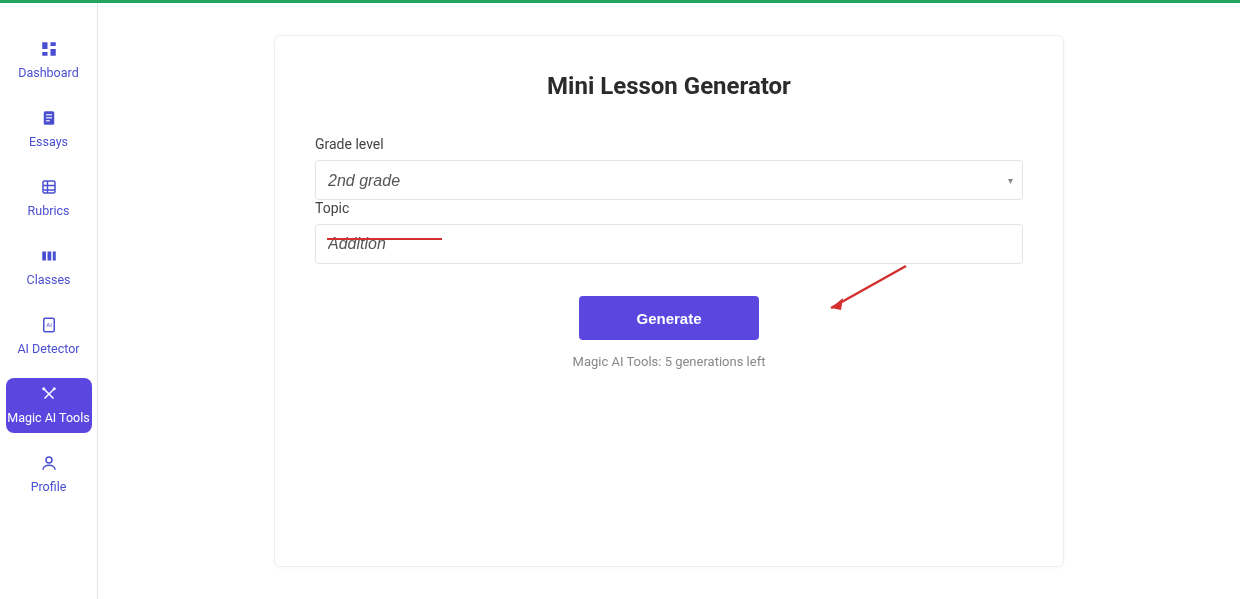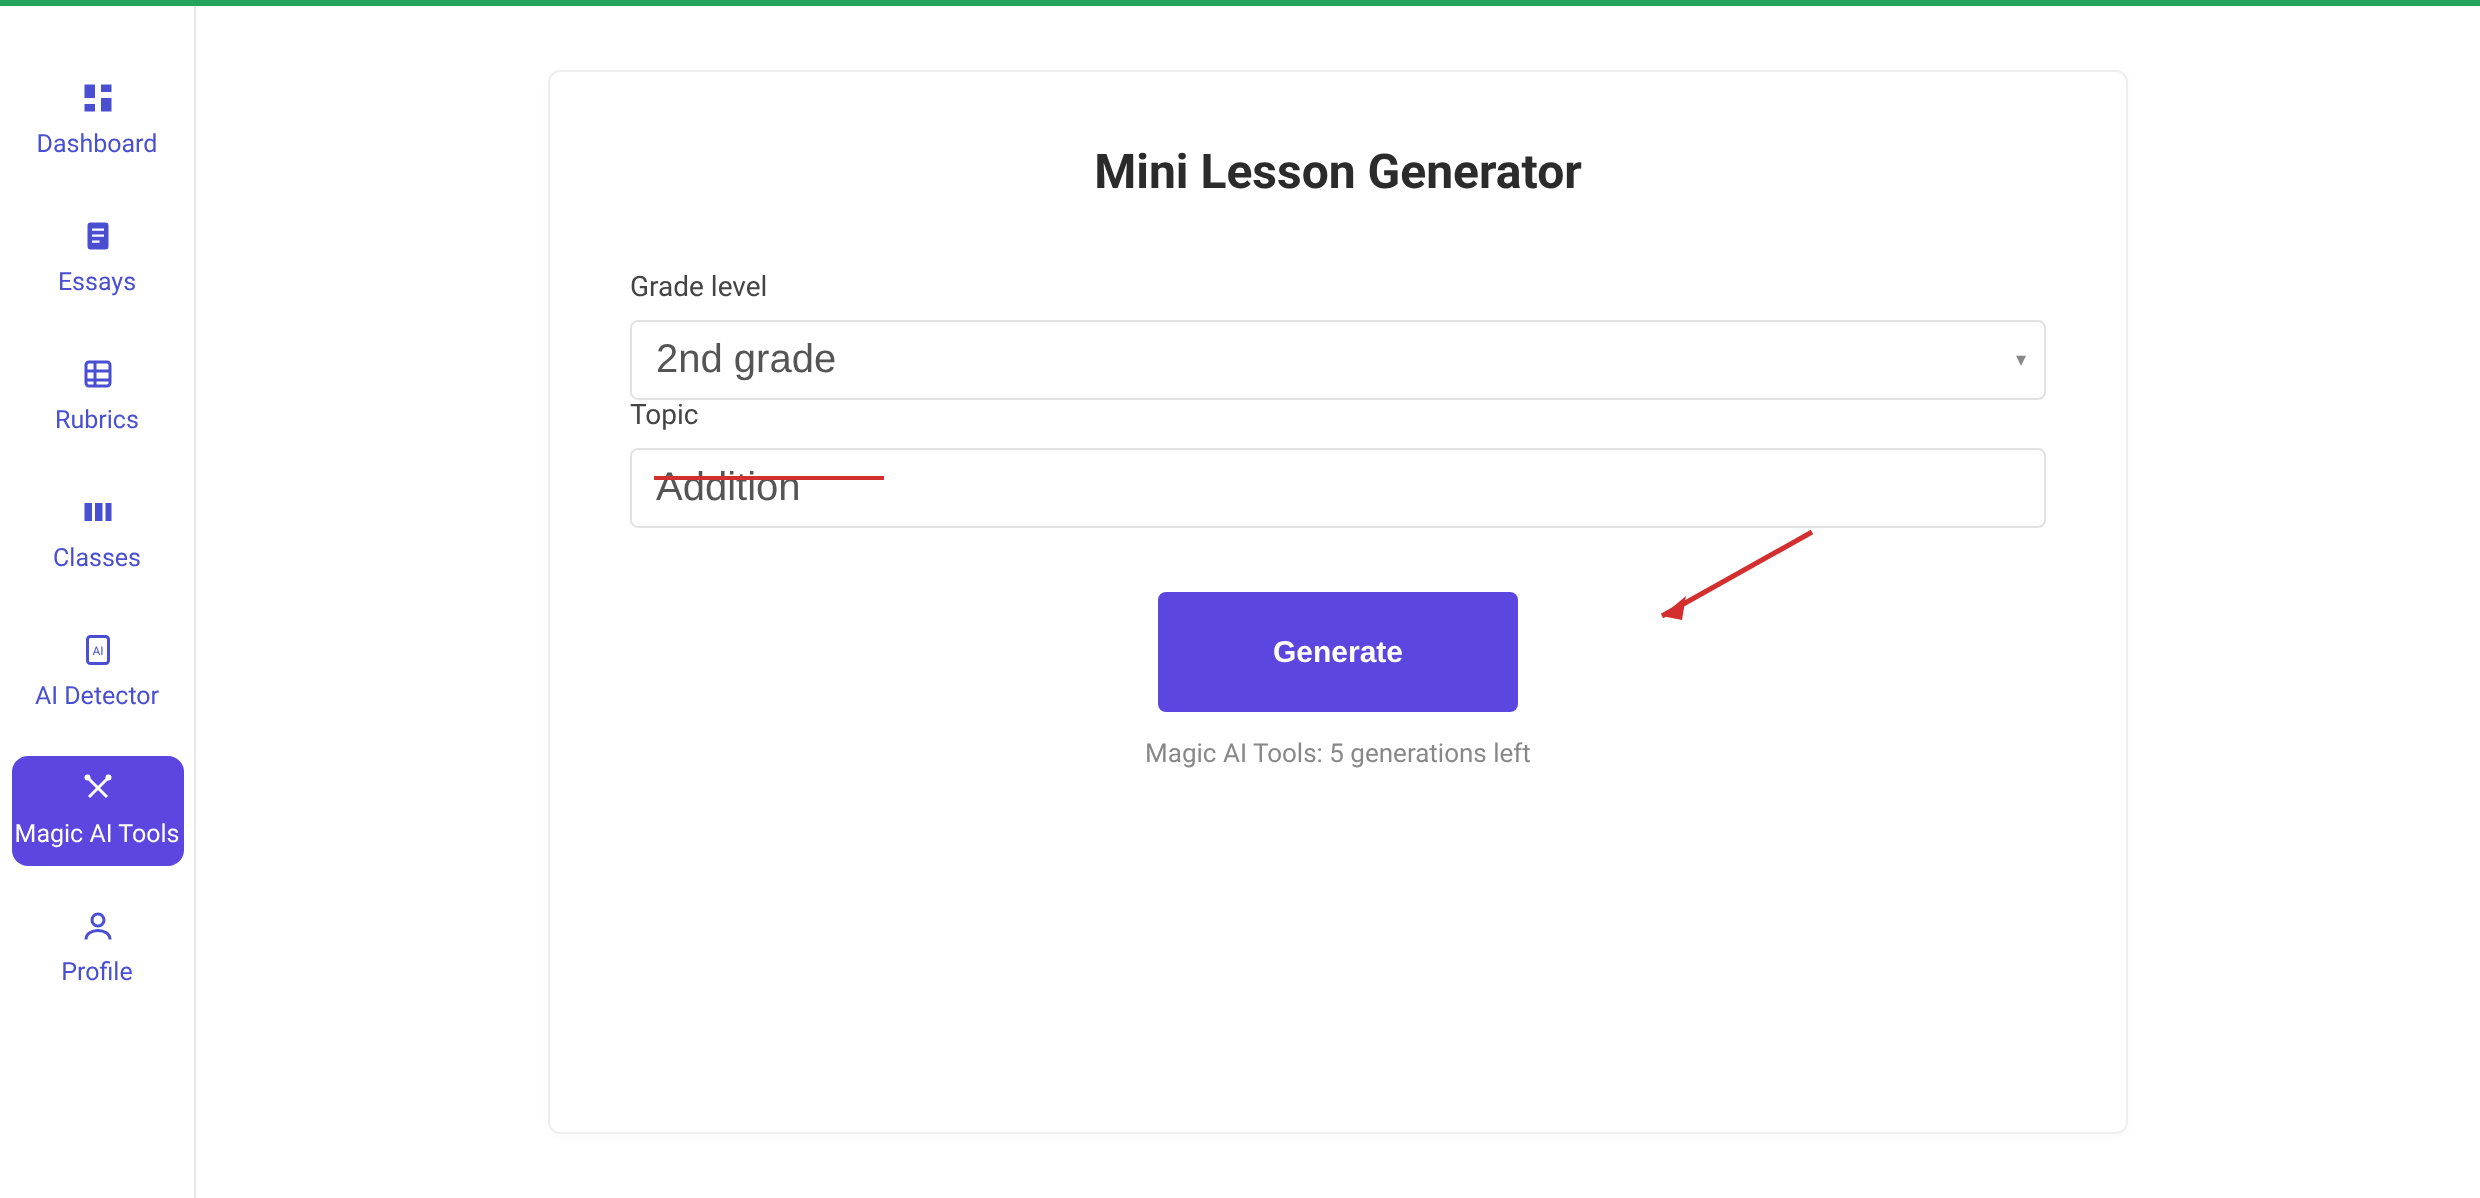--- a/index.html
+++ b/index.html
@@ -41,24 +41,25 @@
   }
   .card h1 { font-size: 24px; font-weight: 700; text-align: center; color: #2b2b2b; margin-bottom: 36px; }
   .field-label { font-size: 14px; color: #444; margin-bottom: 8px; display:block; }
   .input-row { position: relative; }
   select.control, input.control {
     width: 100%;
     height: 40px;
     border: 1px solid #e2e2e2;
     border-radius: 4px;
     padding: 0 12px;
-    font-size: 20px;
+    font-size: 16px;
     color: #555;
     background: #fff;
     appearance: none;
+    font-style: italic;
   }
   .select-wrap { position: relative; }
   .select-wrap::after {
     content: "▾";
     position: absolute;
     right: 10px;
     top: 50%;
     transform: translateY(-50%);
     pointer-events: none;
     color: #888;
@@ -71,21 +72,21 @@
     width: 115px;
     height: 2px;
     background: #d32f2f;
   }
   .btn-row { display:flex; flex-direction:column; align-items:center; margin-top: 32px; position: relative; }
   .btn-primary {
     background: #5b47e0;
     color: #fff;
     border: none;
     width: 180px;
-    height: 60px;
+    height: 44px;
     border-radius: 4px;
     font-size: 15px;
     font-weight: 600;
     cursor: pointer;
   }
   .status-text { margin-top: 14px; font-size: 13px; color: #888; }
   .arrow-annot {
     position: absolute;
     left: 506px;
     top: -34px;

